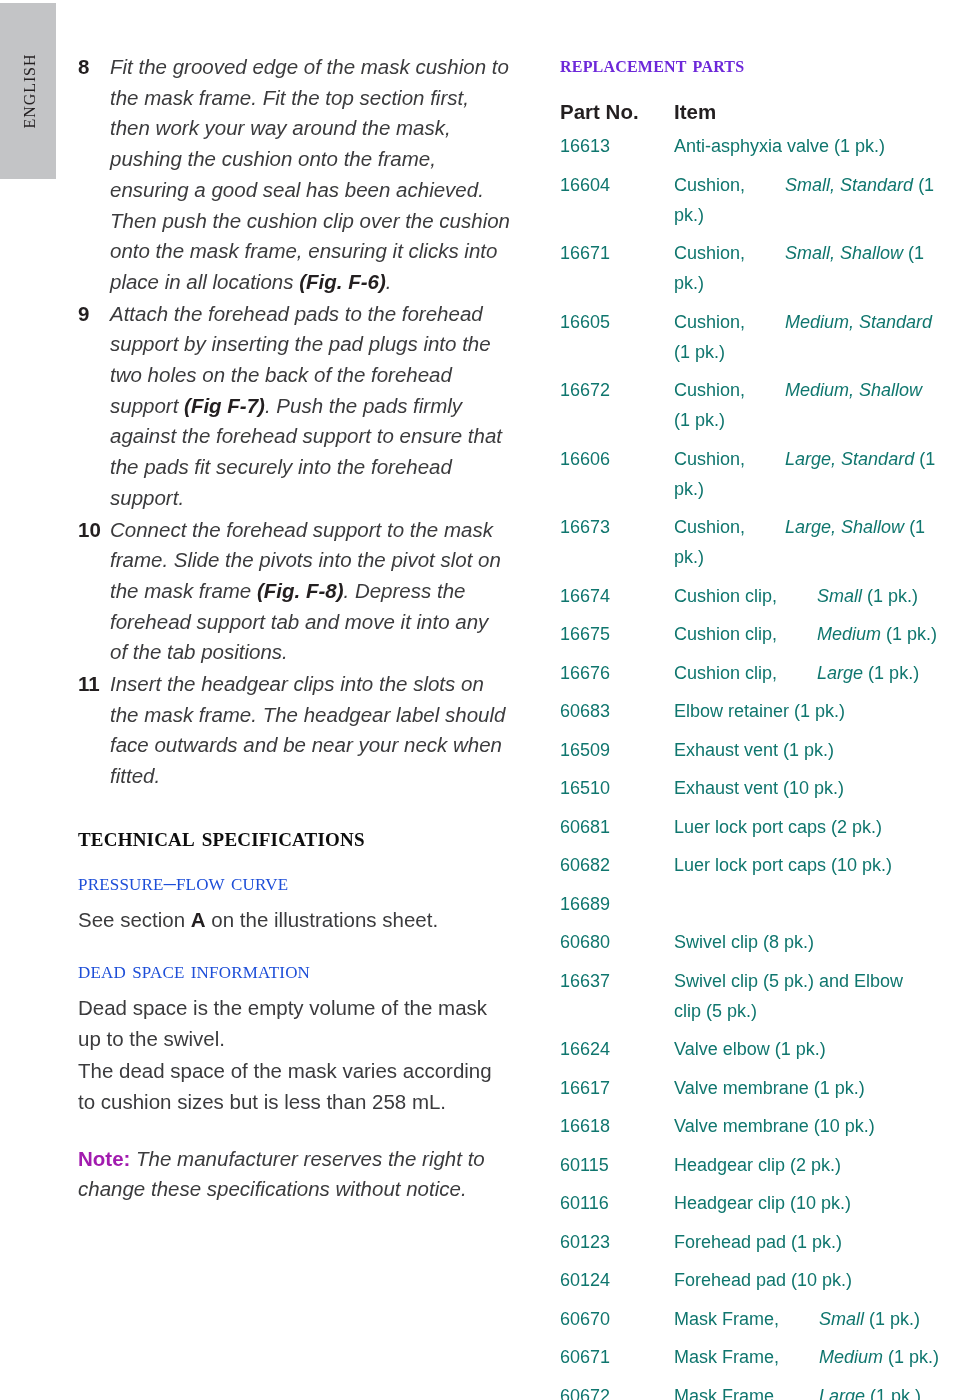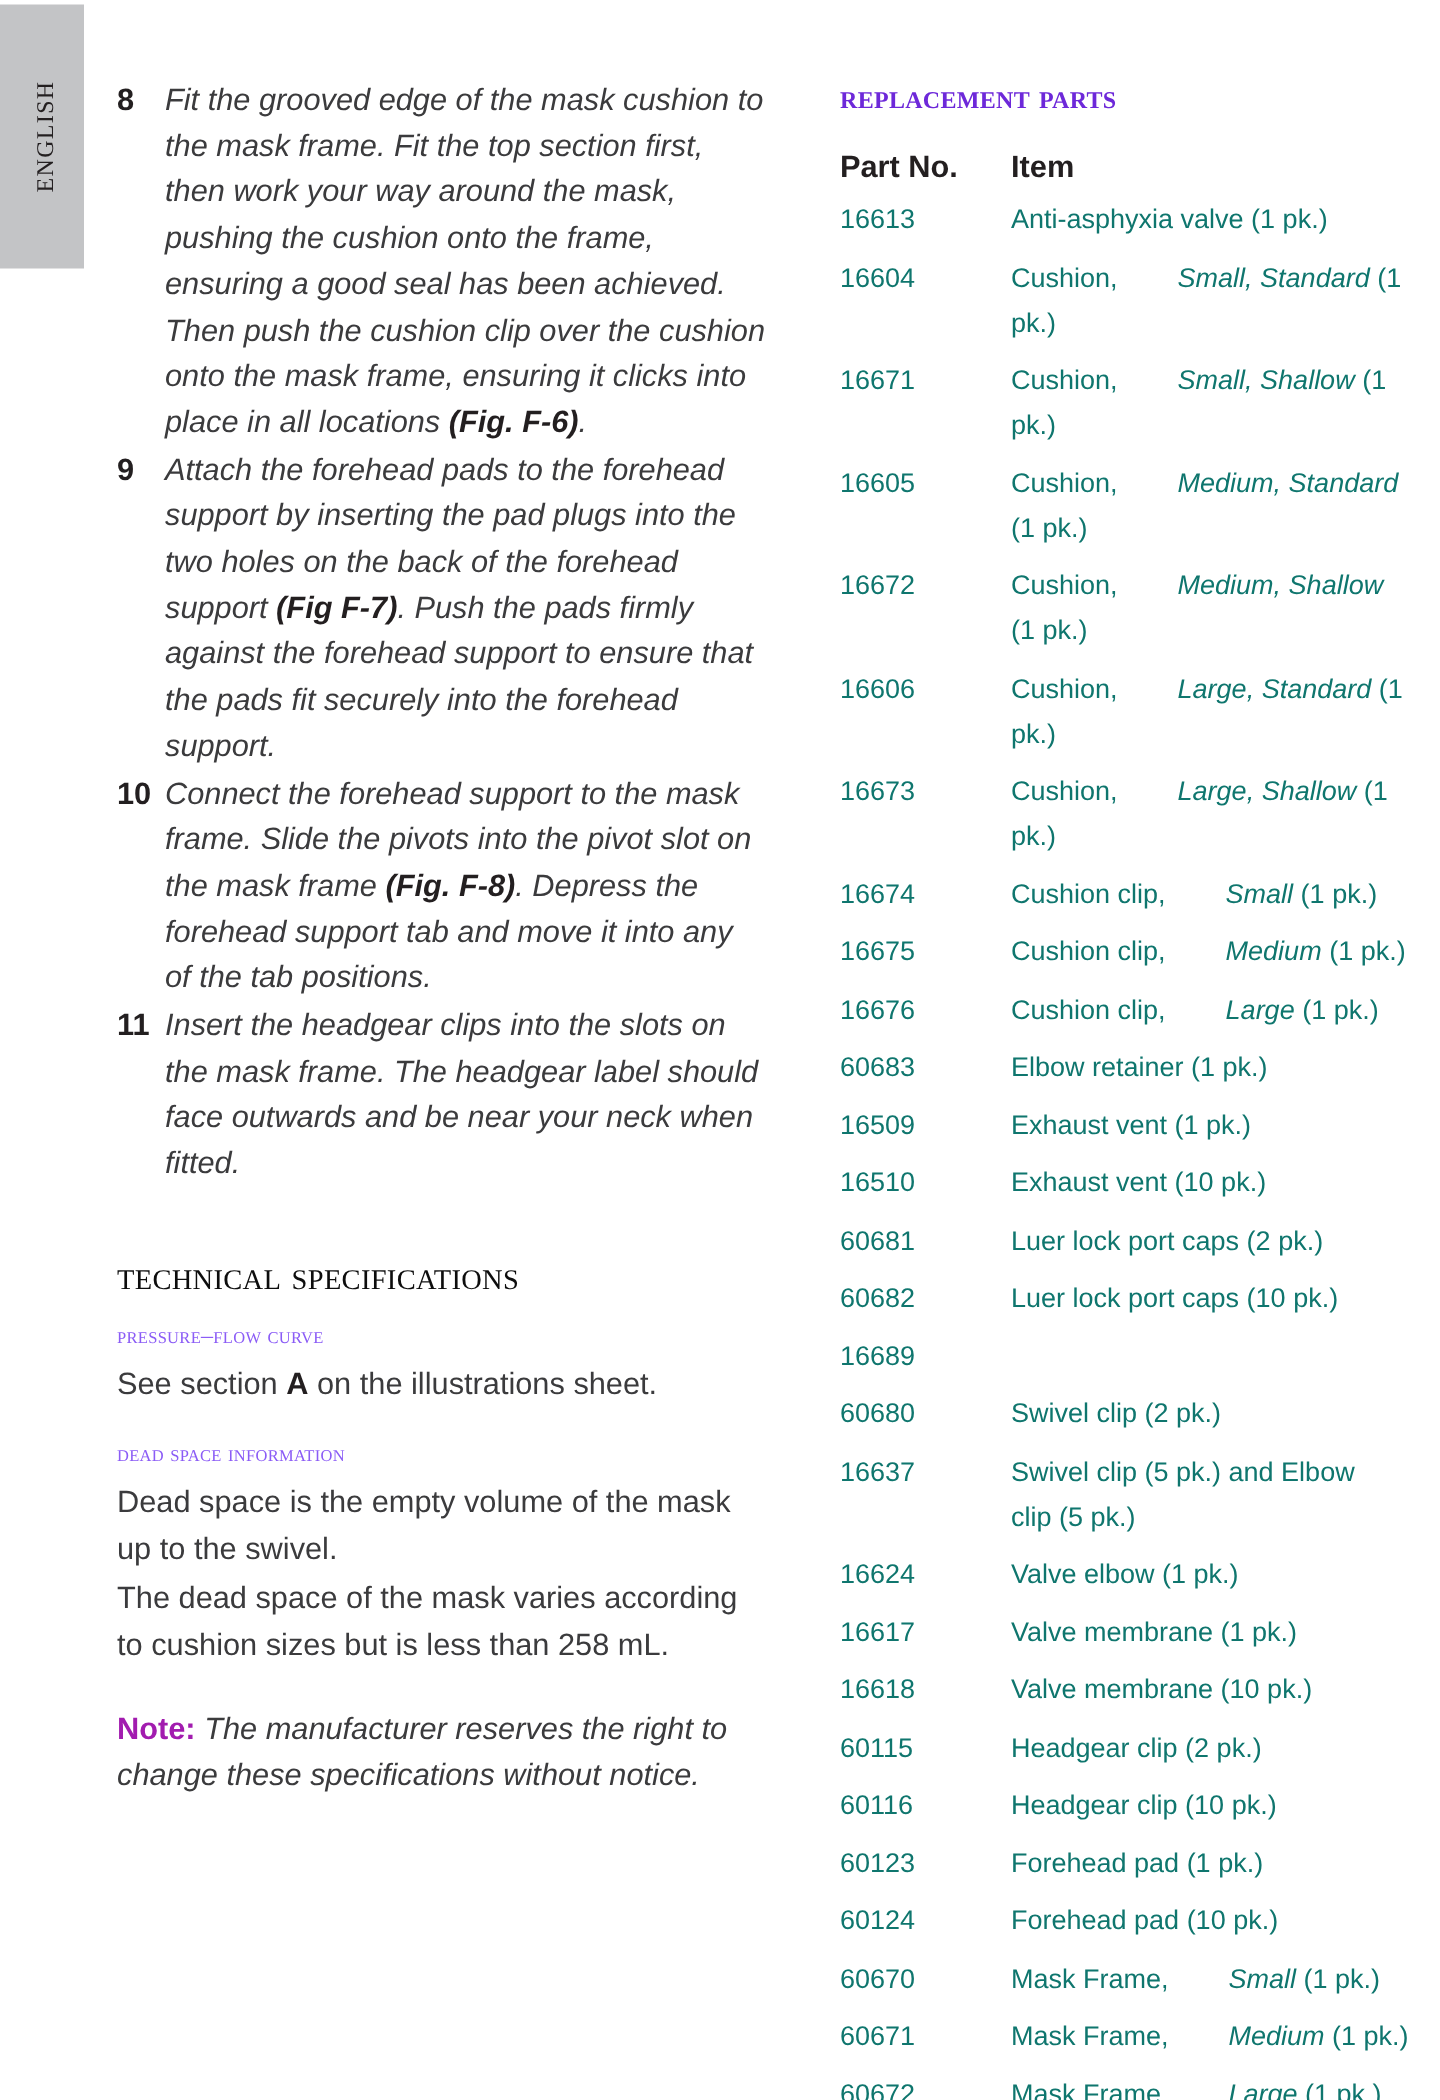--- a/index.html
+++ b/index.html
@@ -88,36 +88,36 @@
     text-align: left;
     font-style: italic;
   }
   .step-body p { margin: 0; }
   .step-body p + p { margin-top: 0px; }
   .step-body b, .bold { font-weight: bold; color: #231f20; }
 
   
   .h1-section {
     font-family: "Liberation Serif", serif;
-    font-weight: normal;
+    font-weight: bold;
     font-size: 27px;
     letter-spacing: 0.2px;
     color: #0d0d0d;
     font-variant: small-caps;
     text-transform: lowercase;
-    margin-top: 43px;
+    margin-top: 30px;
     margin-bottom: 16px;
     line-height: 1.15;
   }
   .h2-section {
     font-family: "Liberation Serif", serif;
     font-weight: 400;
-    font-size: 16px;
+    font-size: 24px;
     letter-spacing: 0.2px;
-    color: #8b5cf6;
+    color: #1d4ed8;
     font-variant: small-caps;
     text-transform: lowercase;
     margin-top: 22px;
     margin-bottom: 8px;
     line-height: 1.15;
   }
   .h2-section.first { margin-top: 10px; }
 
   .body-p {
     font-size: 20.5px;
@@ -339,21 +339,21 @@
           <div class="c-item">
             <span class="ln"><span>Luer lock port caps (10 pk.)</span></span>
           </div>
         </div>
         <div class="parts-row">
           <div class="c-no">16689</div>
         </div>
         <div class="parts-row">
           <div class="c-no">60680</div>
           <div class="c-item">
-            <span class="ln"><span>Swivel clip (2 pk.)</span></span>
+            <span class="ln"><span>Swivel clip (8 pk.)</span></span>
           </div>
         </div>
         <div class="parts-row">
           <div class="c-no">16637</div>
           <div class="c-item">
             <span class="ln"><span>Swivel clip (5 pk.) and Elbow</span></span>
             <span class="ln"><span>clip (5 pk.)</span></span>
           </div>
         </div>
         <div class="parts-row">

